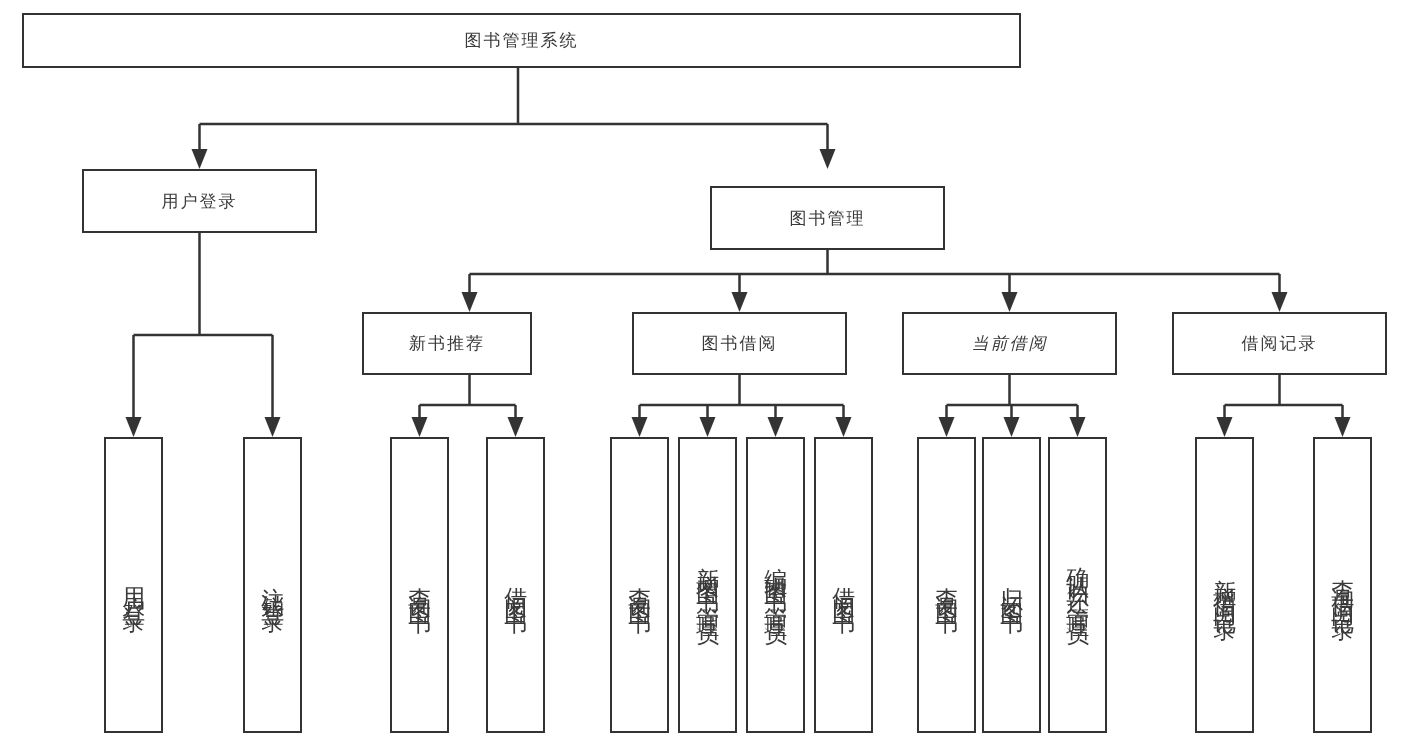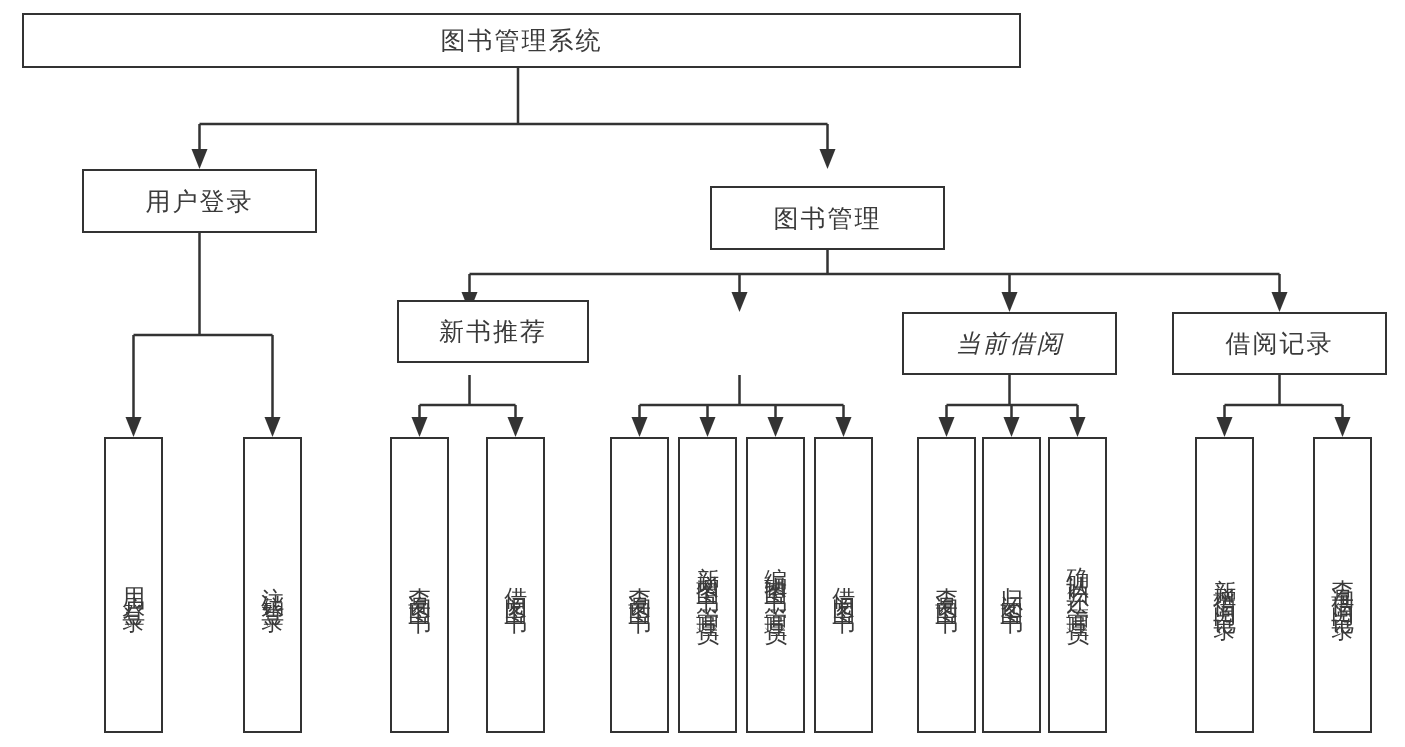--- a/index.html
+++ b/index.html
@@ -5,21 +5,21 @@
   html,body{margin:0;padding:0;background:#fff;}
   .stage{
     position:relative;width:1405px;height:747px;background:var(--bg,#ffffff);
     font-family:"DejaVu Sans","Liberation Sans",sans-serif;overflow:hidden;
   }
   .box{
     position:absolute;background:#ffffff;border:2.5px solid var(--line,#333333);
     box-sizing:border-box;display:flex;align-items:center;justify-content:center;
     color:var(--text,#3a3a3a);z-index:2;
   }
-  .hbox{font-size:25px;letter-spacing:2px;align-items:center;}
+  .hbox{font-size:17px;letter-spacing:2px;align-items:center;}
   .vbox span{
     writing-mode:vertical-rl;text-orientation:mixed;
     font-size:23px;letter-spacing:8px;line-height:1.1;
   }
   svg.connectors{position:absolute;left:0;top:0;width:1405px;height:747px;z-index:1;}
   svg.connectors path{stroke:var(--line,#333333);stroke-width:2.5;fill:none;}
   svg.connectors polygon{fill:var(--line,#333333);}
   .watermark{
     position:absolute;left:1152px;top:711px;font-size:20px;white-space:nowrap;
     color:var(--wm,#b5b5b5);letter-spacing:1px;z-index:5;
@@ -71,22 +71,25 @@
     <span>图书管理系统</span>
   </div>
 
   <div class="box hbox" style="left:82px;top:169px;width:235px;height:64px;">
     <span>用户登录</span>
   </div>
   <div class="box hbox" style="left:710px;top:186px;width:235px;height:64px;">
     <span>图书管理</span>
   </div>
 
-  <div class="box hbox" style="left:362px;top:300px;width:192px;height:63px;margin-left:35px;">
+  <div class="box hbox" style="left:362px;top:312px;width:170px;height:63px;">
     <span>新书推荐</span>
+  </div>
+  <div class="box hbox" style="left:632px;top:312px;width:215px;height:63px;">
+    <span>图书借阅</span>
   </div>
   <div class="box hbox" style="left:902px;top:312px;width:215px;height:63px;font-style:italic;">
     <span>当前借阅</span>
   </div>
   <div class="box hbox" style="left:1172px;top:312px;width:215px;height:63px;">
     <span>借阅记录</span>
   </div>
 
   <div class="box vbox" style="left:104px;top:437px;width:59px;height:296px;">
     <span>用户登录</span>

